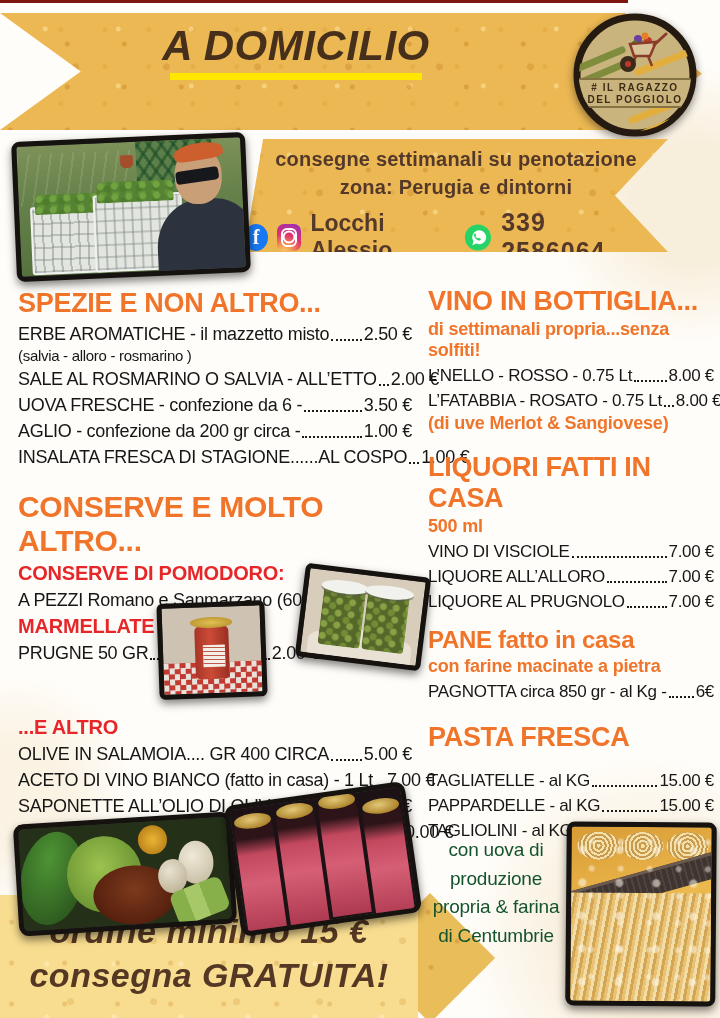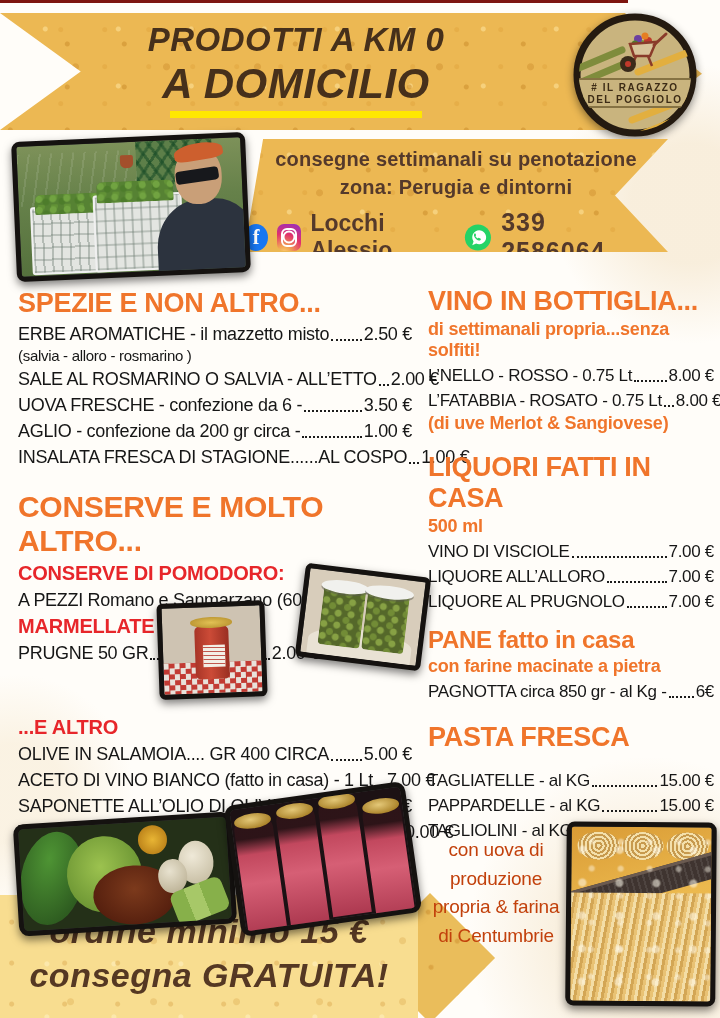--- a/index.html
+++ b/index.html
@@ -152,32 +152,31 @@
   .pn1 { left:4%; } .pn2 { left:36%; } .pn3 { left:68%; }
   .pa-board { position:absolute; left:-12%; top:25%; width:130%; height:13%; background:#3f3430; border-top:3px solid #6a5a50; transform:rotate(-16deg);
     background-image:repeating-linear-gradient(90deg, rgba(255,255,255,.08) 0 2px, transparent 2px 6px); }
   .pa-strands { position:absolute; left:0; top:38%; width:100%; height:62%;
     background:repeating-linear-gradient(100deg, #f3dda6 0 3px, #d3a655 3px 6px, #e9c274 6px 9px); }
   .pa-flour { position:absolute; inset:0;
     background:radial-gradient(circle at 30% 70%, rgba(255,250,235,.55) 3px, transparent 5px),
                radial-gradient(circle at 70% 55%, rgba(255,250,235,.45) 2px, transparent 4px);
     background-size:37px 33px, 29px 27px; }
   #footer-note { left:432px; top:836px; width:128px; text-align:center; font-size:19px; font-weight:500;
-    color:#c2410c; line-height:1.5; letter-spacing:-.2px; }
+    color:#14532d; line-height:1.5; letter-spacing:-.2px; }
 </style>
 </head>
 <body>
 
 <div class="page abs">
 
   <div id="top-line" class="abs"></div>
 
   <div id="header-banner" class="abs gold"></div>
   <div id="header-text" class="abs">
-    <div id="header-line1">PRODOTTI A KM 0</div>
     <div id="header-line2">A DOMICILIO</div>
     <div id="header-underline"></div>
   </div>
 
   <div id="logo" class="abs">
     <svg width="126" height="126" viewBox="0 0 126 126">
       <defs>
           <clipPath id="lc">
             <circle cx="63" cy="63" r="56"></circle>
           </clipPath>

